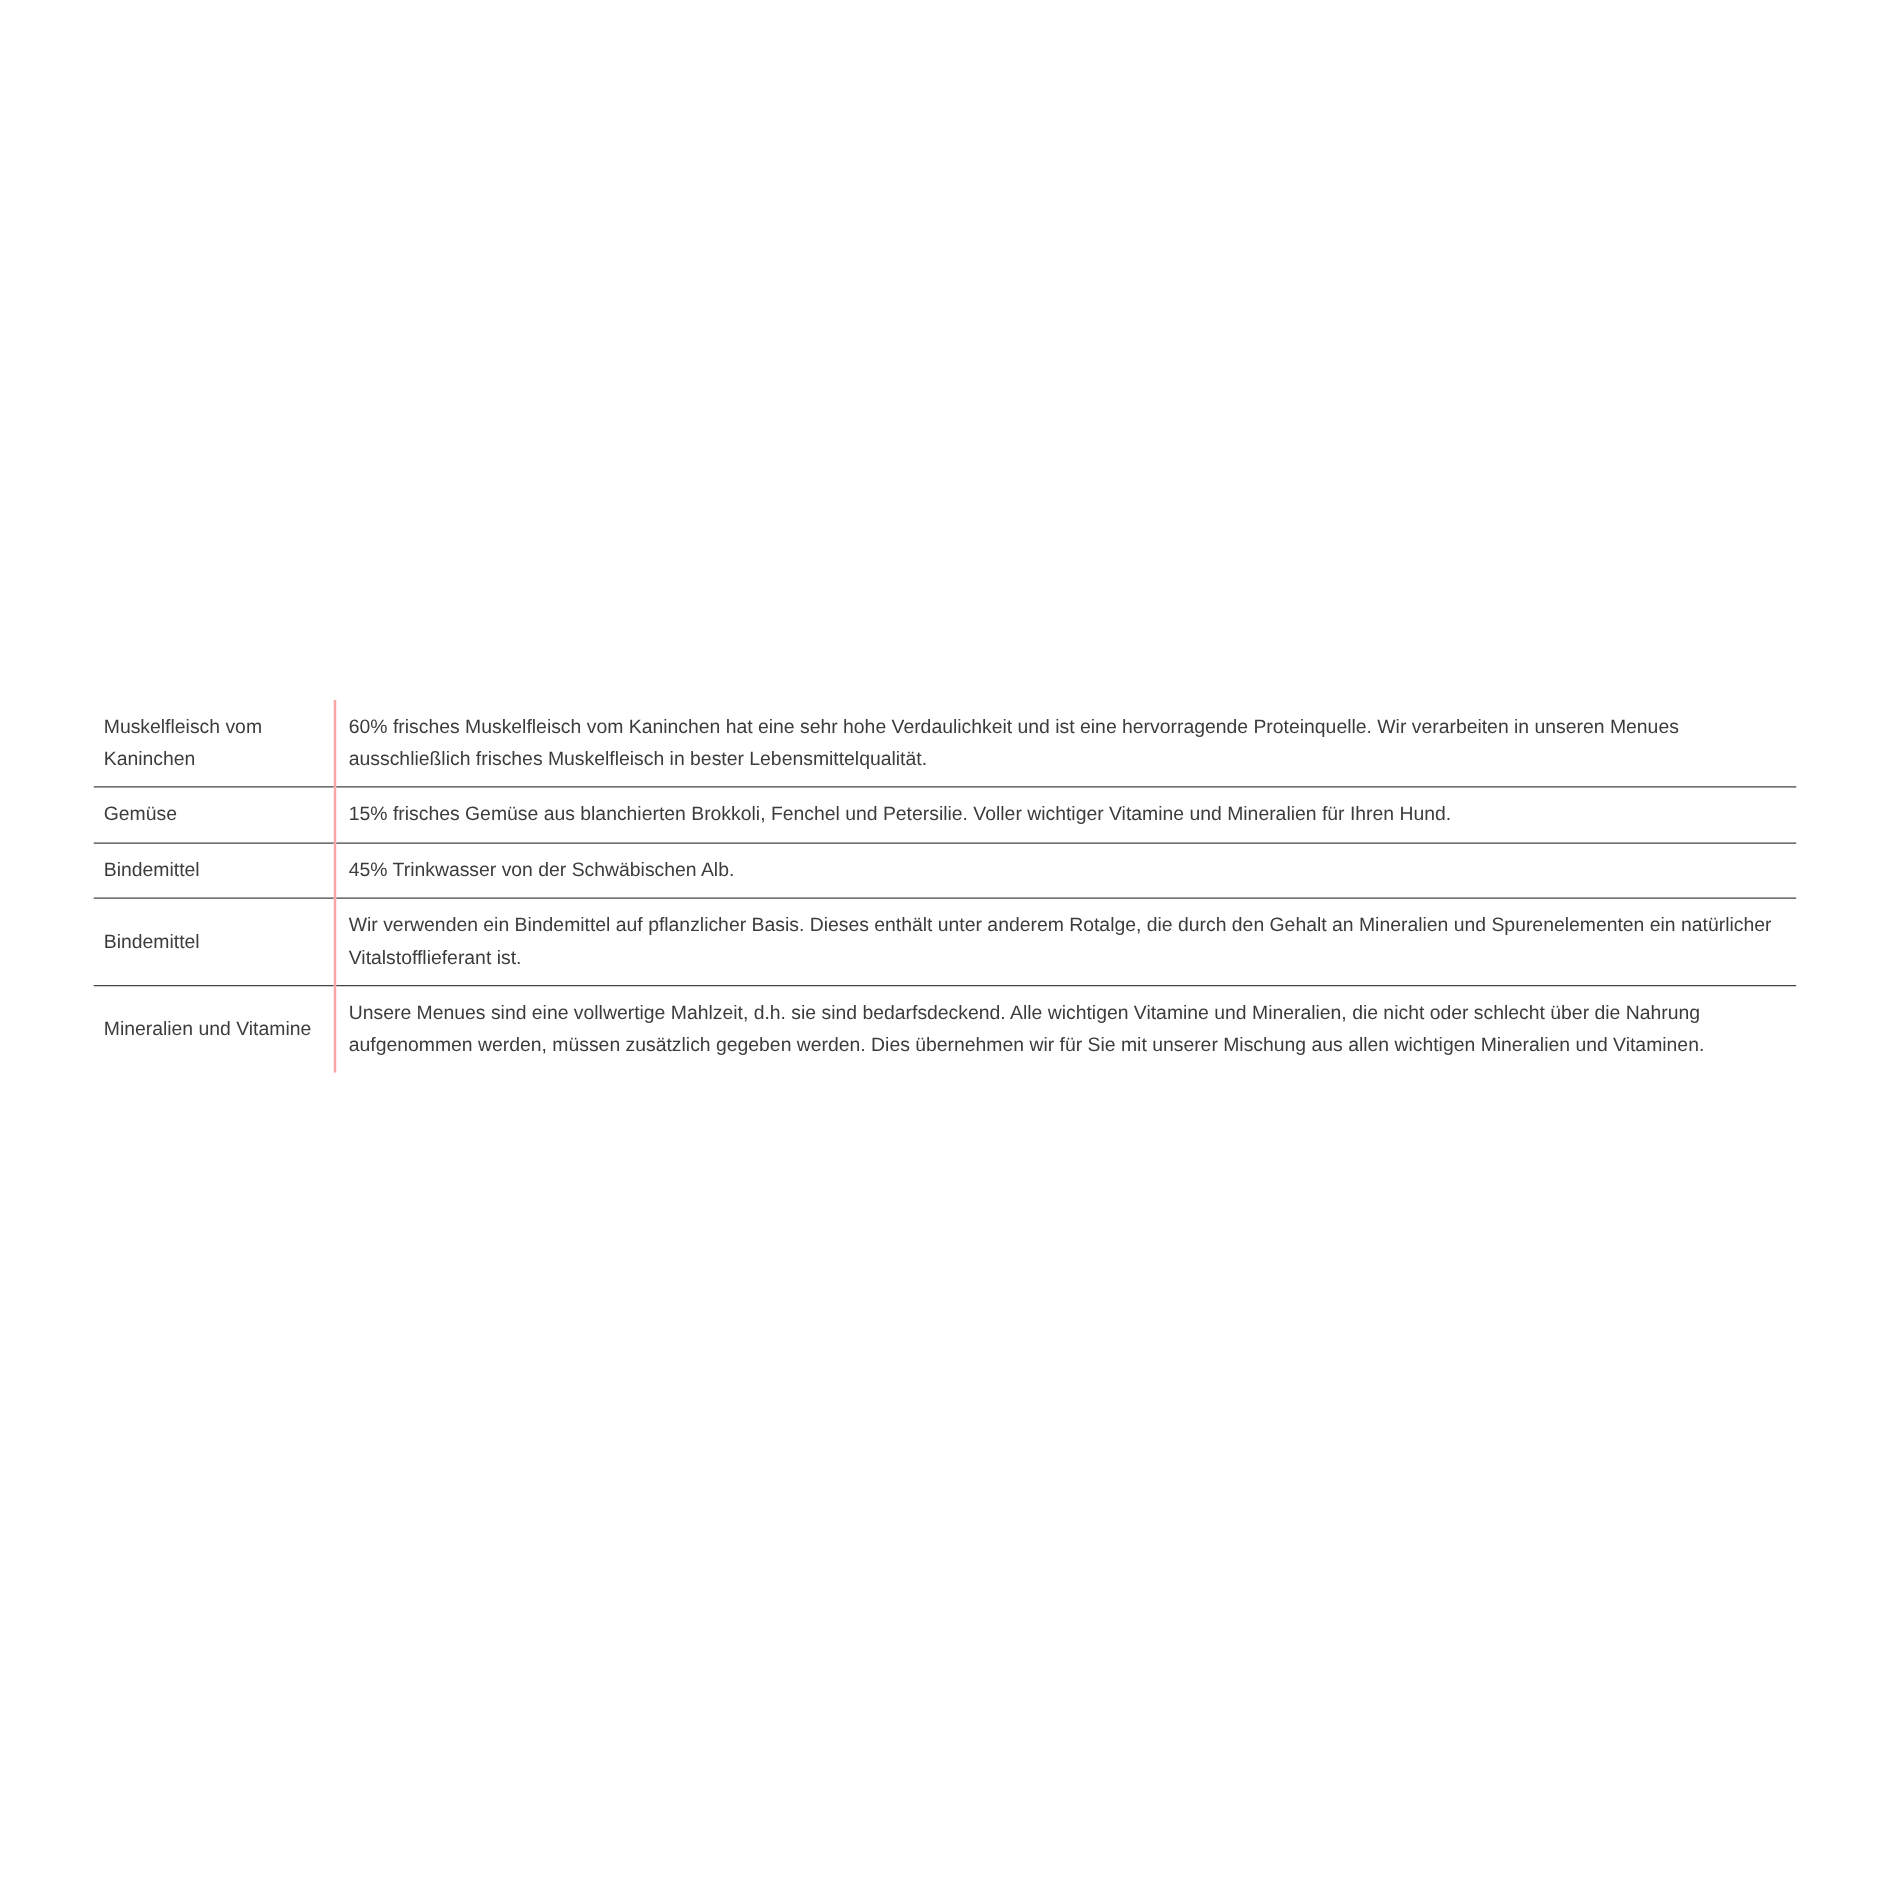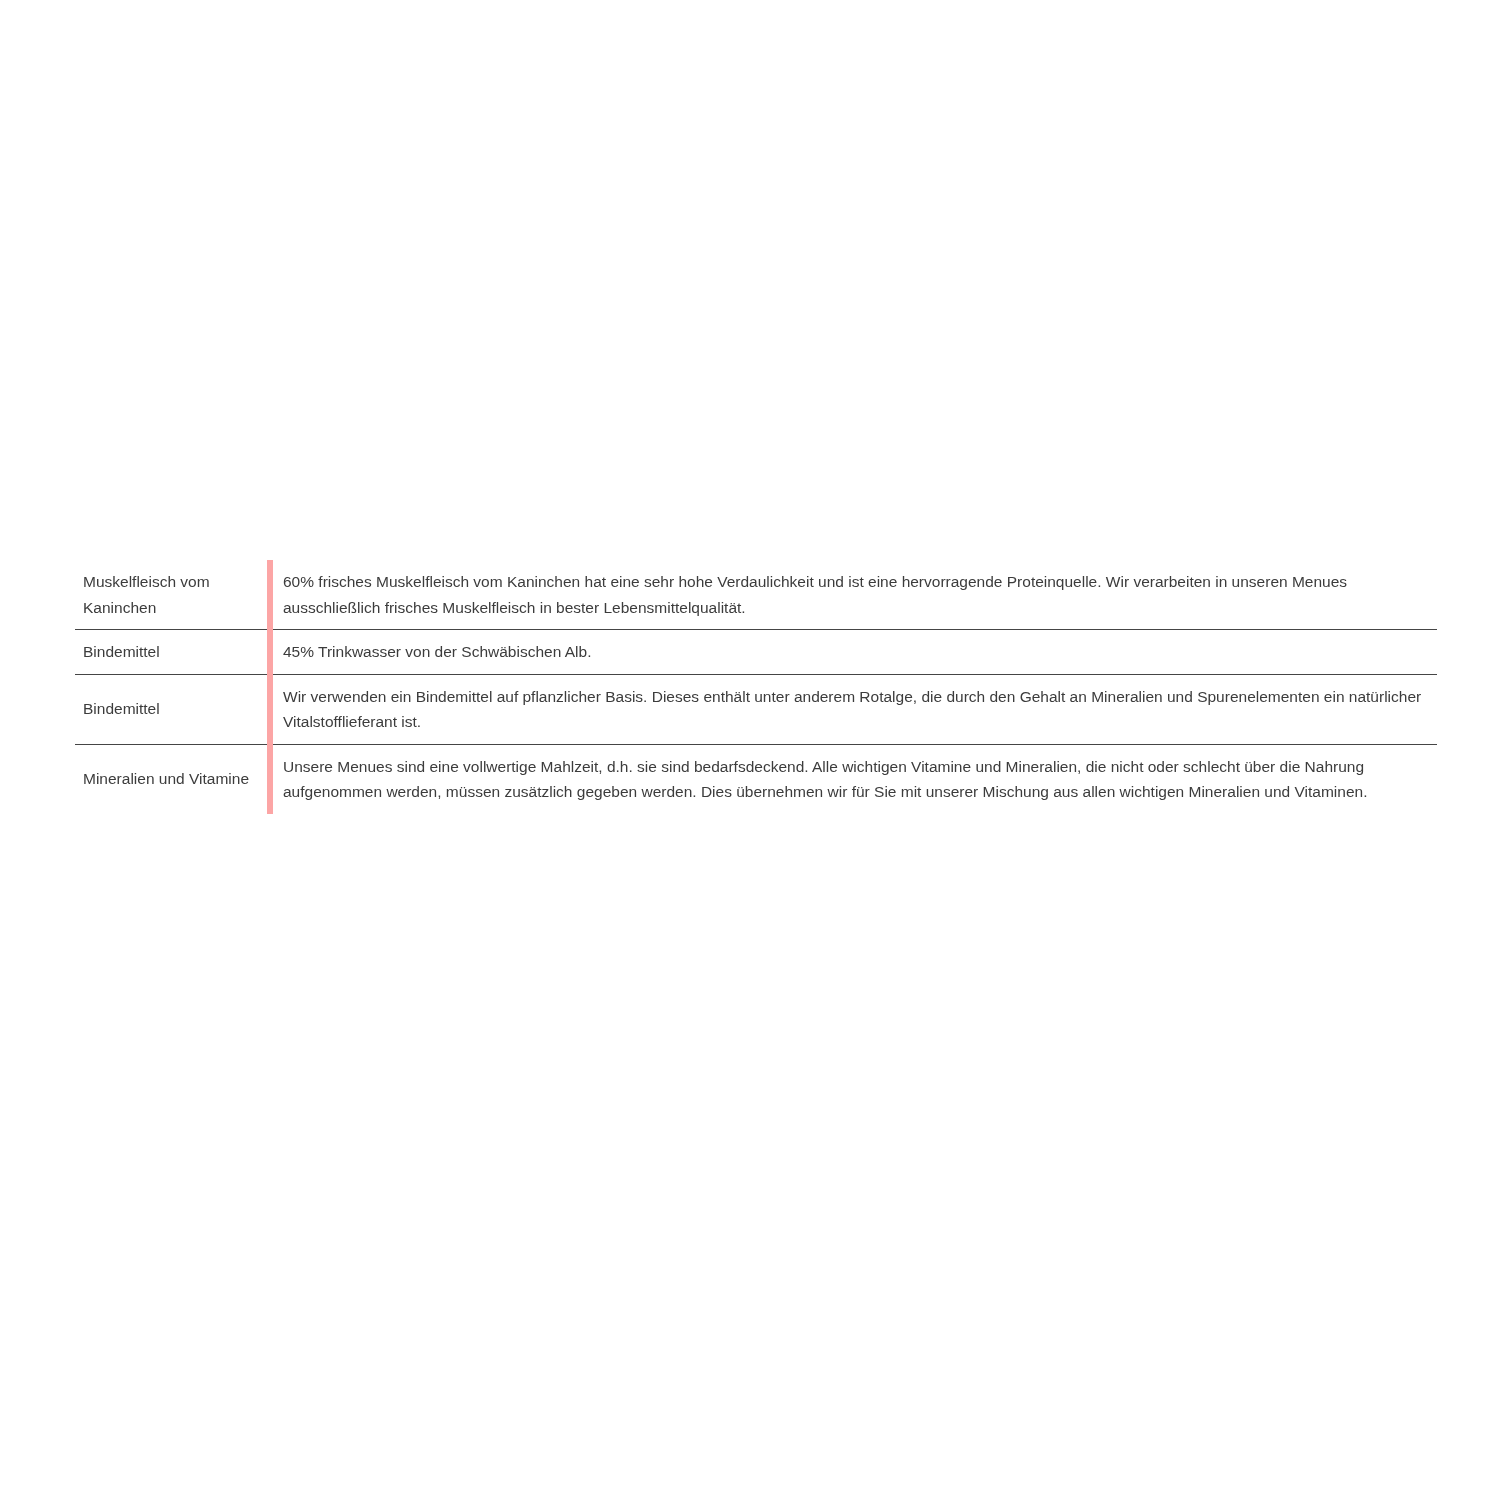--- a/index.html
+++ b/index.html
@@ -31,38 +31,42 @@
     vertical-align: middle;
     color: #3c3c3c;
     word-wrap: break-word;
   }
   table.ingredients tr:not(:last-child) td {
     border-bottom: 1px solid #454545;
   }
   td.label-cell {
     width: 174px;
     padding: 9px 10px 9px 8px;
-    border-right: 6px solid #fca5a5;
+    border-right: 2px solid #fca5a5;
   }
   td.desc-cell {
     padding: 9px 14px 9px 10px;
   }
 </style>
 </head>
 <body>
 
 <div class="table-wrap">
   <table class="ingredients">
     <tbody id="ingredients-body">
   <tr>
     <td class="label-cell">Muskelfleisch vom Kaninchen</td>
     <td class="desc-cell">60% frisches Muskelfleisch vom Kaninchen hat eine sehr hohe Verdaulichkeit und ist eine hervorragende Proteinquelle. Wir verarbeiten in unseren Menues ausschließlich frisches Muskelfleisch in bester Lebensmittelqualität.</td>
   </tr>
 
 
+  <tr>
+    <td class="label-cell">Gemüse</td>
+    <td class="desc-cell">15% frisches Gemüse aus blanchierten Brokkoli, Fenchel und Petersilie. Voller wichtiger Vitamine und Mineralien für Ihren Hund.</td>
+  </tr>
 
   <tr>
     <td class="label-cell">Bindemittel</td>
     <td class="desc-cell">45% Trinkwasser von der Schwäbischen Alb.</td>
   </tr>
 
   <tr>
     <td class="label-cell">Bindemittel</td>
     <td class="desc-cell">Wir verwenden ein Bindemittel auf pflanzlicher Basis. Dieses enthält unter anderem Rotalge, die durch den Gehalt an Mineralien und Spurenelementen ein natürlicher Vitalstofflieferant ist.</td>
   </tr>

